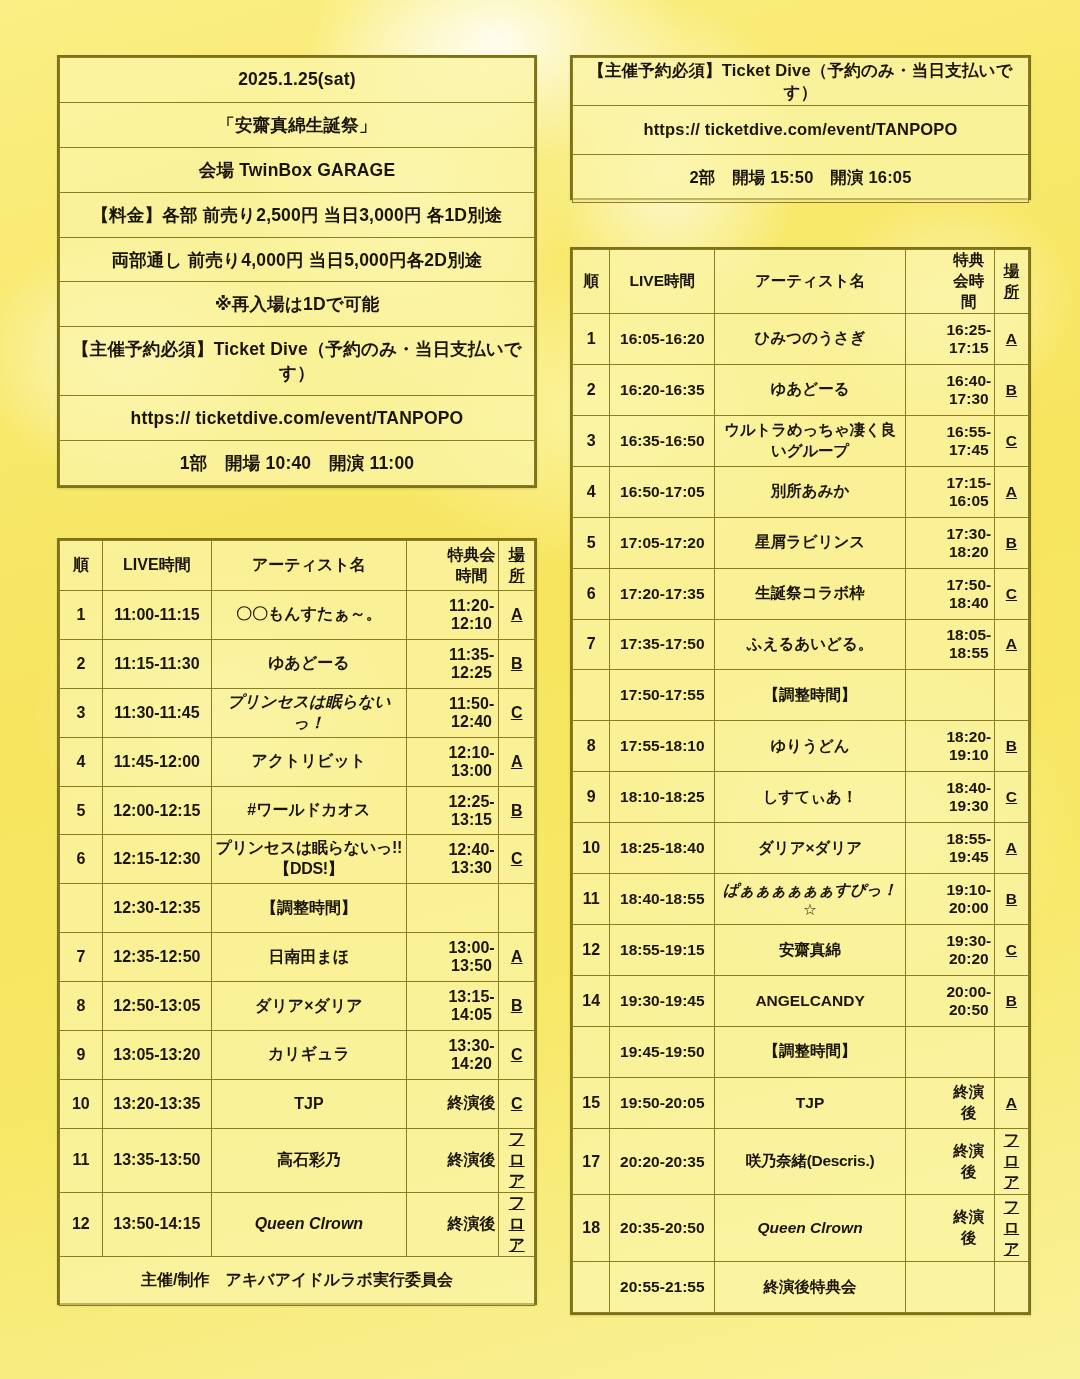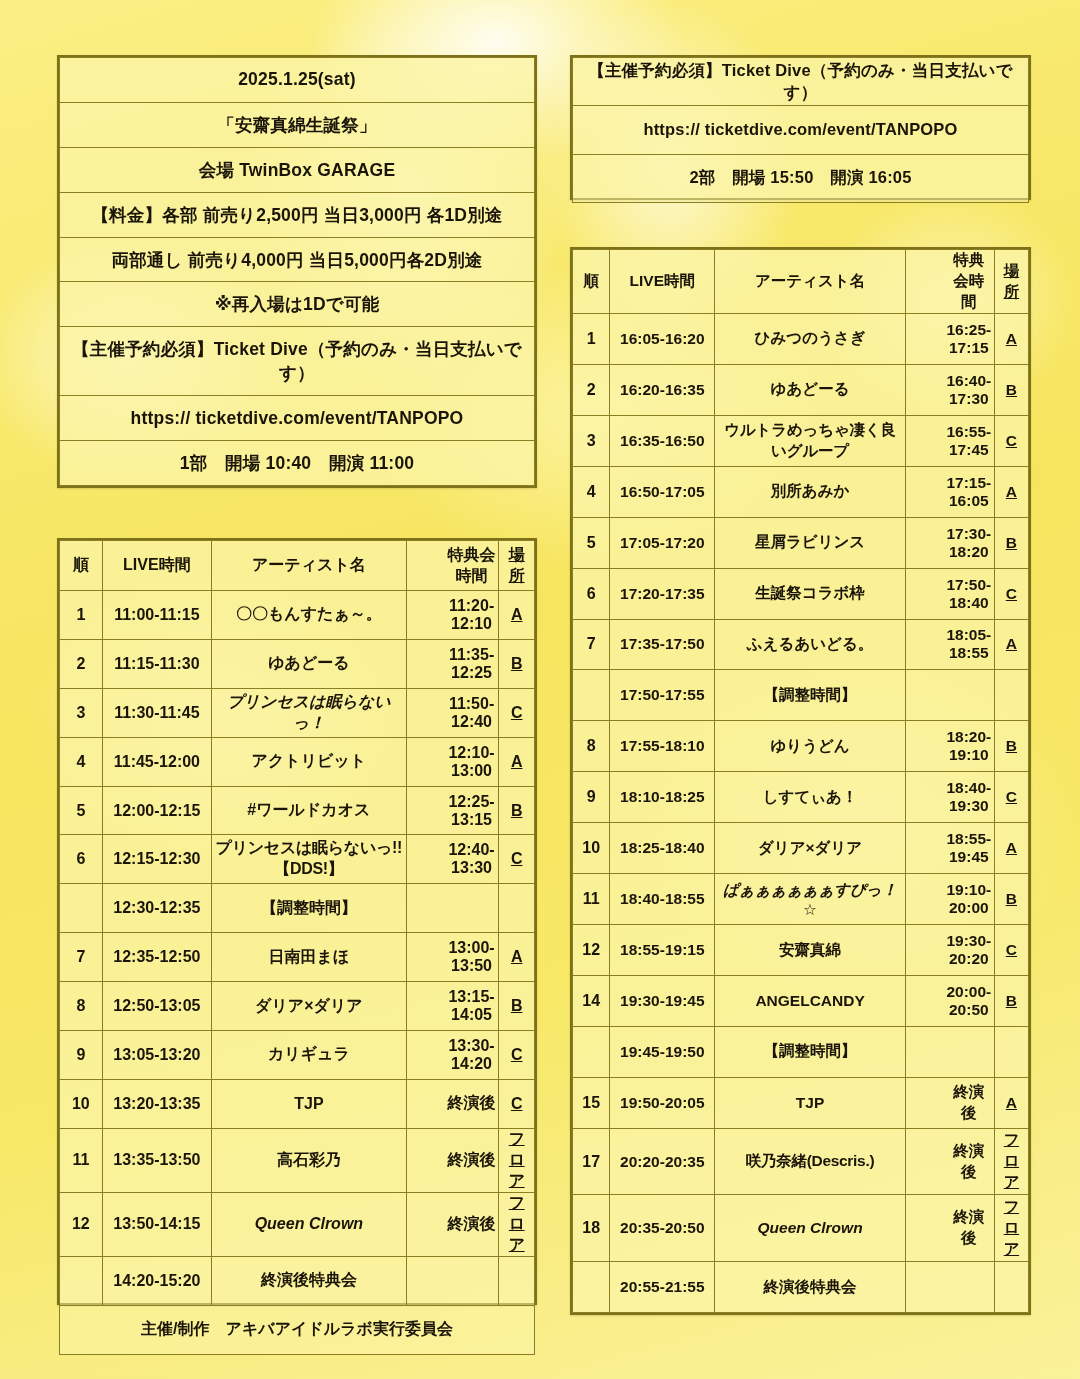--- a/index.html
+++ b/index.html
@@ -243,27 +243,20 @@
             <td class="c-tok">終演後</td>
             <td class="c-loc loc-sm">フロア</td>
           </tr>
           <tr>
             <td class="c-no num">12</td>
             <td class="c-live">13:50-14:15</td>
             <td class="c-art art-md">Queen Clrown</td>
             <td class="c-tok">終演後</td>
             <td class="c-loc loc-sm">フロア</td>
           </tr>
-          <tr>
-            <td class="c-no num"></td>
-            <td class="c-live">14:20-15:20</td>
-            <td class="c-art">終演後特典会</td>
-            <td class="c-tok"></td>
-            <td class="c-loc loc"></td>
-          </tr>
         </tbody>
       <tfoot>
         <tr>
           <td class="footer-cell" colspan="5">主催/制作　アキバアイドルラボ実行委員会</td>
         </tr>
       </tfoot>
     </table>
   </div>
 
   <div class="panel" id="tt2">

